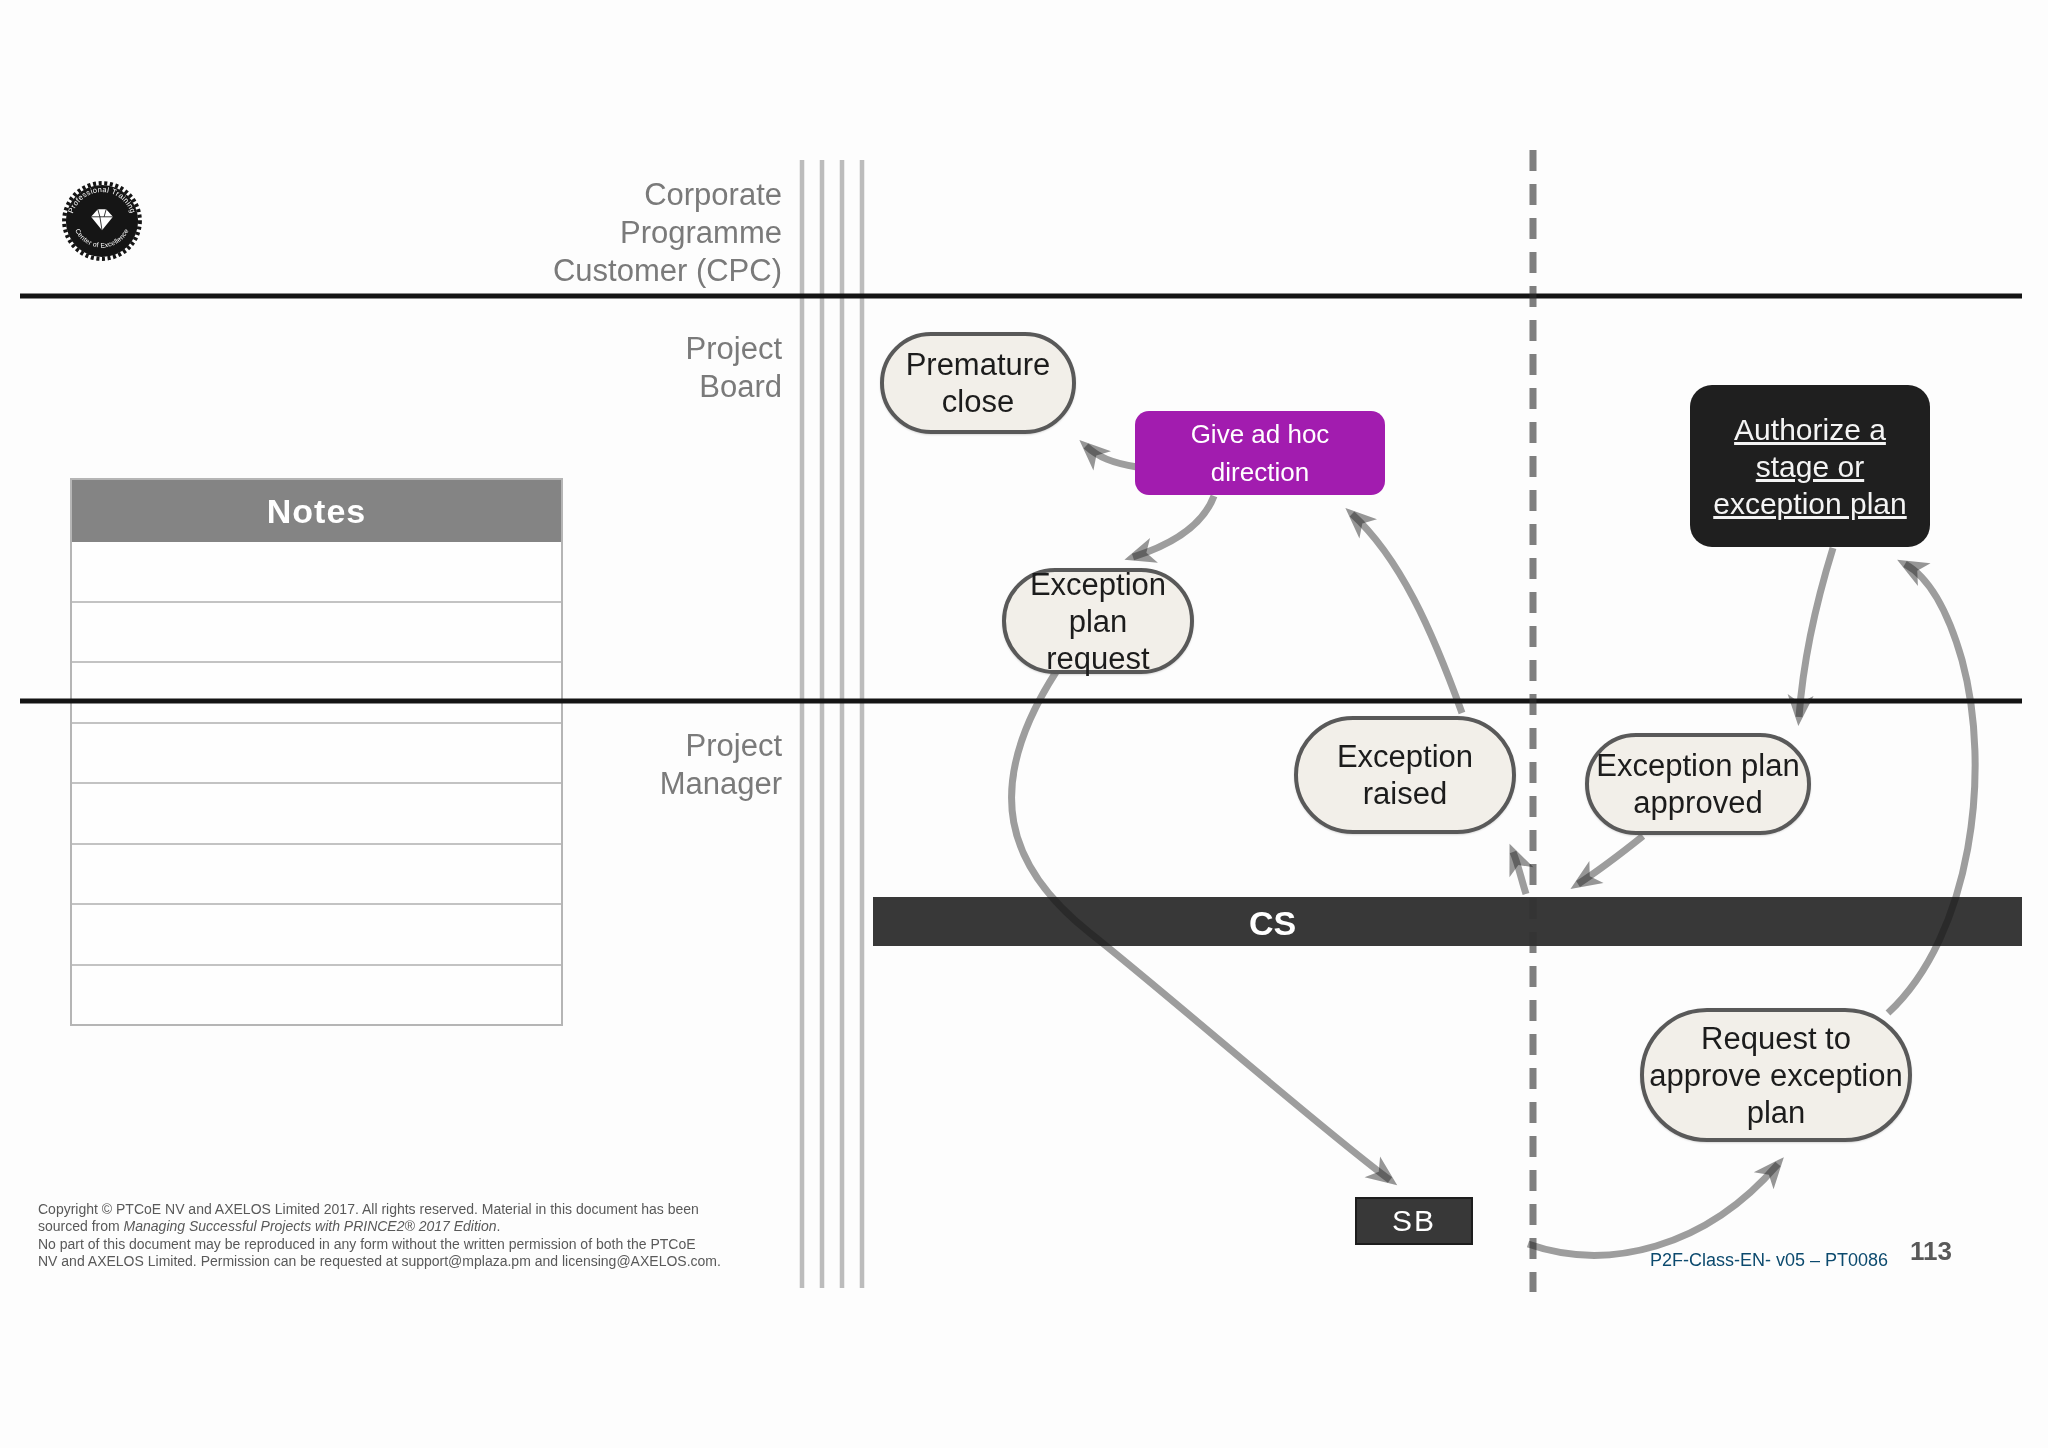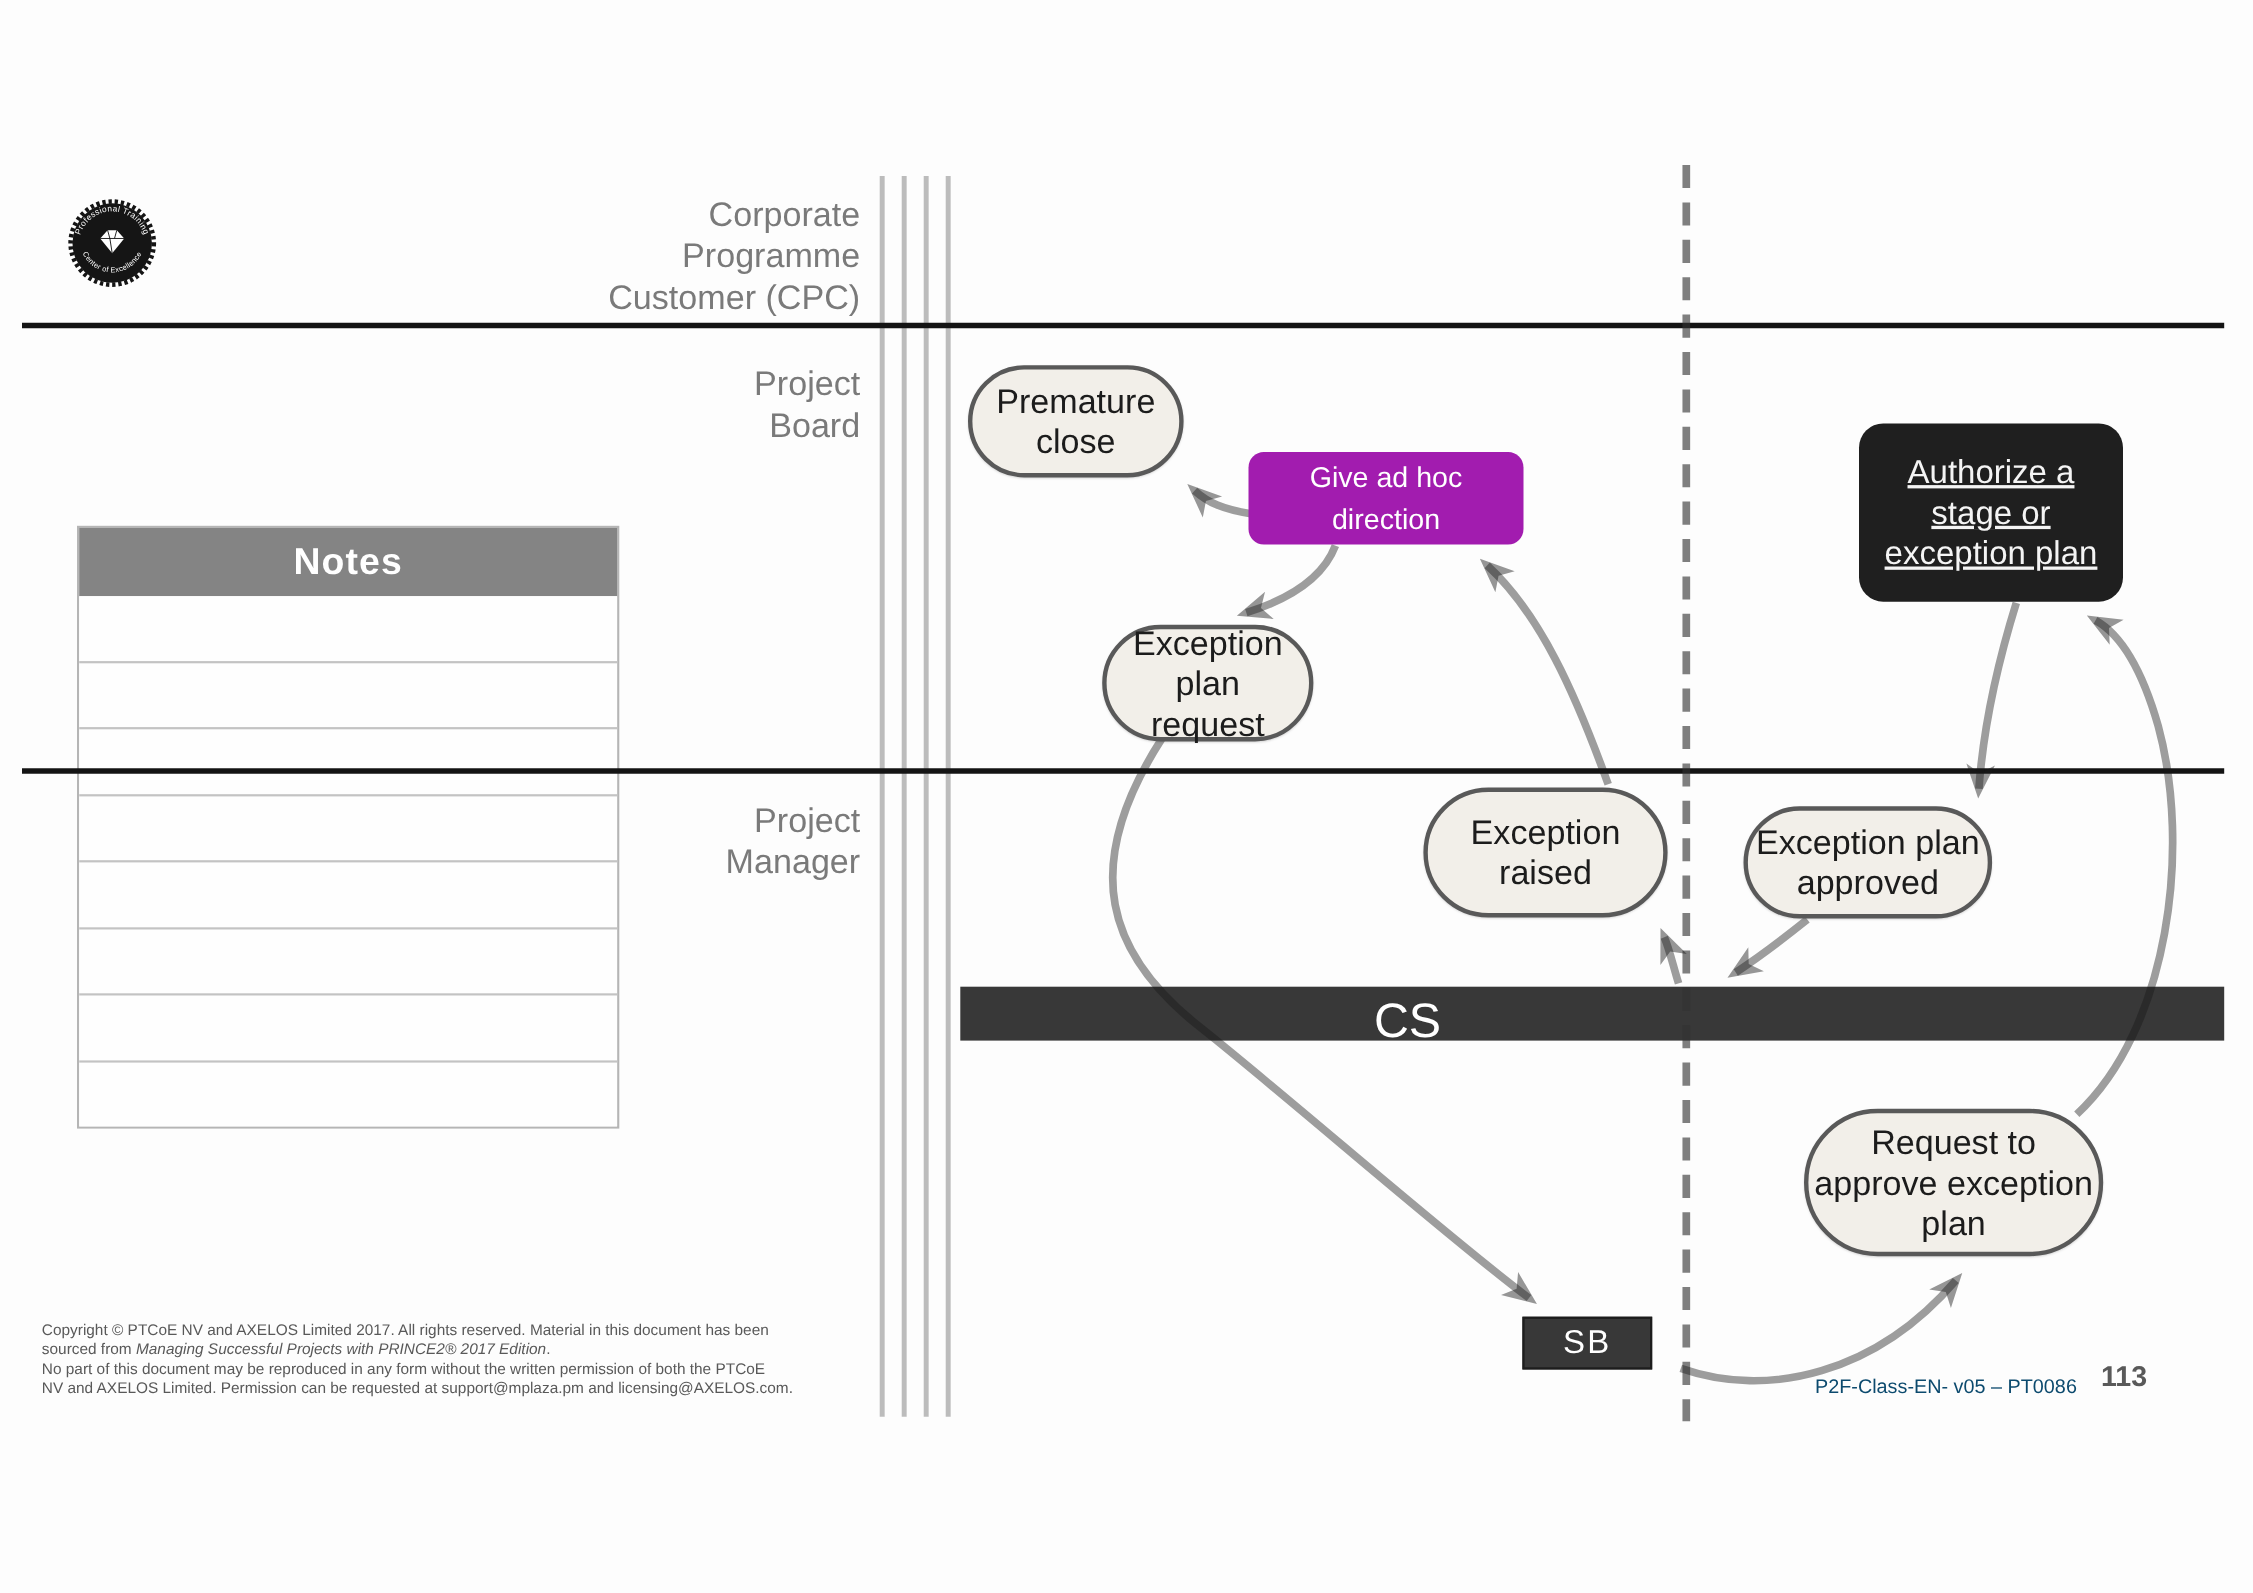--- a/index.html
+++ b/index.html
@@ -29,21 +29,21 @@
     position:absolute;background:#a21caf;border-radius:14px;color:#ffffff;
     display:flex;align-items:center;justify-content:center;text-align:center;
     font-size:26px;line-height:38px;white-space:pre-line;
   }
   .blackbox{
     position:absolute;background:#1f1f1f;border-radius:22px;color:#f4f4f4;
     display:flex;align-items:center;justify-content:center;text-align:center;
     font-size:30px;line-height:37px;white-space:pre-line;
   }
   .bar{position:absolute;background:#383838;}
-  .bar .bar-label{position:absolute;color:#ffffff;font-size:44px;}
+  .bar .bar-label{position:absolute;color:#ffffff;font-size:34px;font-weight:bold;}
   .sb-box{
     position:absolute;background:#383838;border:2px solid #1d1d1d;color:#ffffff;
     display:flex;align-items:center;justify-content:center;font-size:30px;letter-spacing:2px;
   }
   
   .copyright{position:absolute;left:38px;top:1201px;font-size:14px;line-height:17.3px;color:#595959;}
   .copyright .it{font-style:italic;}
   .doc-code{position:absolute;left:1650px;top:1250px;font-size:18px;color:#0c4a6e;}
   .page-number{position:absolute;left:1910px;top:1236px;font-size:26px;font-weight:bold;color:#595959;}
   .logo{position:absolute;left:60px;top:179px;width:84px;height:84px;}
@@ -62,21 +62,21 @@
     <div class="notes-row"></div>
     <div class="notes-row"></div>
     <div class="notes-row"></div>
     <div class="notes-row"></div>
   </div>
 
   <div class="bar" style="left:873px;top:897px;width:1149px;height:49px;">
     <span class="bar-label" style="left:376px;top:7px;">CS</span>
   </div>
 
-  <div class="sb-box" style="left:1384px;top:1197px;width:114px;height:44px;">
+  <div class="sb-box" style="left:1355px;top:1197px;width:114px;height:44px;">
     <span>SB</span>
   </div>
 
   <svg class="overlay" width="2048" height="1448" viewBox="0 0 2048 1448">
     <defs>
       <marker id="ah" markerUnits="userSpaceOnUse" markerWidth="38" markerHeight="34" refX="25" refY="16" orient="auto">
         <path d="M3,3 L34,16 L3,29 L11,16 Z" fill="rgba(25,25,25,0.45)"></path>
       </marker>
     </defs>
 

